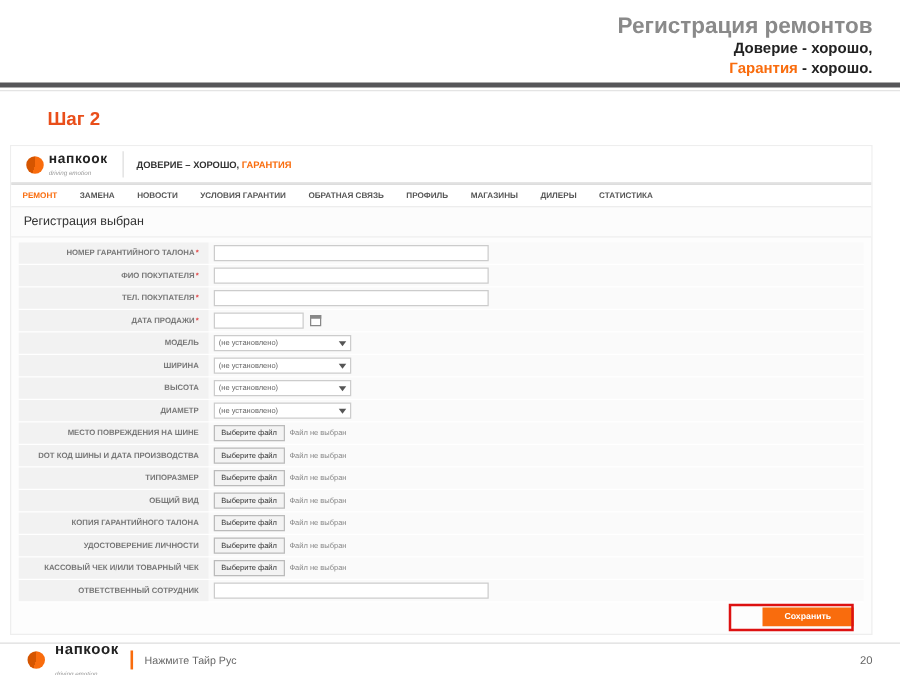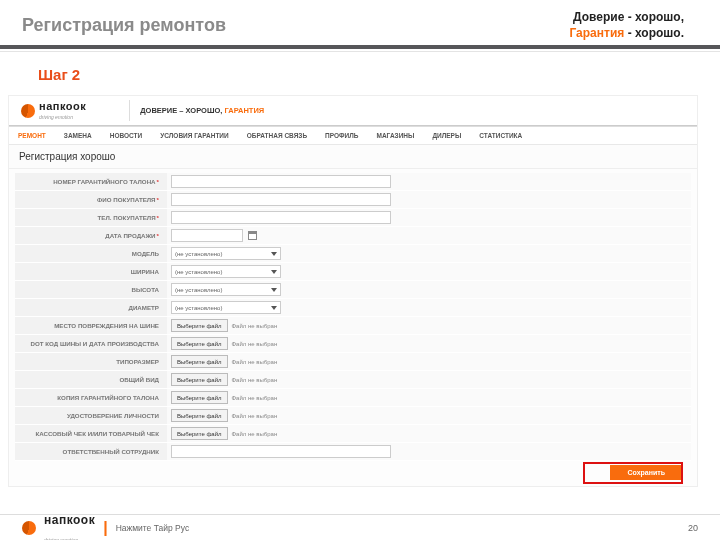--- a/index.html
+++ b/index.html
@@ -1,33 +1,33 @@
 <!DOCTYPE html>
 <html><head>
 <meta charset="utf-8">
 <style>
   * { box-sizing: border-box; margin: 0; padding: 0; }
   body { width: 720px; height: 540px; font-family: Arial, sans-serif; background: #fff; position: relative; overflow: hidden; }
-  .topzone { display: flex; justify-content: space-between; align-items: center; padding: 10px 36px 4px 22px; }
+  .topzone { display: flex; justify-content: space-between; align-items: flex-end; padding: 10px 22px 4px 22px; flex-direction: column; }
   .page-title { font-size: 18px; font-weight: bold; color: #8a8a8a; }
   .tagline { font-size: 12px; text-align: right; line-height: 1.3; color: #222; font-weight: bold; }
   .tagline .orange { color: #f96c0d; }
   .rule-dark { width: 100%; height: 4px; background: #565659; margin-bottom: 2px; }
   .rule-light { width: 100%; height: 1px; background: #e4e4e4; }
   .body-area { padding: 8px 22px 0 8px; }
   .step-heading { color: #e94e1a; font-weight: bold; font-size: 15px; margin: 6px 0 12px 30px; }
   ol.instructions { margin-left: 48px; font-size: 12px; color: #222; }
   ol.instructions li { margin-bottom: 3px; padding-left: 6px; }
   .screenshot { margin-top: 6px; border: 1px solid #eee; background: #fdfdfd; font-size: 8px; position: relative; }
   .ss-header { display: flex; align-items: center; border-bottom: 1px solid #ccc; background:#fff; }
   .ss-logo { display: flex; align-items: center; padding: 4px 12px; }
   .h-mark { width: 14px; height: 14px; border-radius: 50%; background: conic-gradient(#f96c0d 0 55%, #d55500 55% 100%); margin-right: 4px; }
   .h-text { font-weight: bold; font-size: 11px; letter-spacing: 0.5px; color: #222; }
   .h-mot { font-size: 5px; color: #999; font-style: italic; line-height: 1; }
-  .ss-slogan { border-left: 1px solid #ddd; padding: 6px 10px; font-size: 7.5px; font-weight: bold; color: #333; margin-left: 31px; }
+  .ss-slogan { border-left: 1px solid #ddd; padding: 6px 10px; font-size: 7.5px; font-weight: bold; color: #333; }
   .ss-slogan .o { color: #f96c0d; }
   .ss-nav { display: flex; gap: 0; border-top: 1px solid #ddd; border-bottom: 1px solid #e8e8e8; background: #fff; }
   .ss-nav div { padding: 5px 9px; font-size: 6.5px; font-weight: bold; color: #555; cursor: pointer; }
   .ss-nav div.active { color: #f96c0d; }
   .ss-pagetitle { padding: 6px 10px; font-size: 10px; color: #333; background: #fcfcfc; border-bottom: 1px solid #eee; }
   .form-area { padding: 4px 6px 2px 6px; }
   .form-row { display: flex; align-items: stretch; border-bottom: 1px solid #fff; }
   .form-label { width: 152px; background: #f2f2f2; font-size: 6.2px; color: #777; text-align: right; padding: 4px 8px 4px 4px; font-weight: bold; display: flex; align-items: center; justify-content: flex-end; }
   .req::after { content: "*"; color: #e04040; margin-left: 1px; }
   .form-ctrl { flex: 1; background: #fafafa; padding: 2px 4px; display: flex; align-items: center; gap: 4px; }
@@ -84,21 +84,21 @@
       <div class="active">РЕМОНТ</div>
       <div>ЗАМЕНА</div>
       <div>НОВОСТИ</div>
       <div>УСЛОВИЯ ГАРАНТИИ</div>
       <div>ОБРАТНАЯ СВЯЗЬ</div>
       <div>ПРОФИЛЬ</div>
       <div>МАГАЗИНЫ</div>
       <div>ДИЛЕРЫ</div>
       <div>СТАТИСТИКА</div>
     </div>
-    <div class="ss-pagetitle">Регистрация хорошо</div>
+    <div class="ss-pagetitle">Регистрация выбран</div>
 
     <div class="form-area">
       <div class="form-row">
           <div class="form-label req">НОМЕР ГАРАНТИЙНОГО ТАЛОНА</div>
           <div class="form-ctrl">
             <input class="txtinput" style="">
           </div>
         </div>
       <div class="form-row">
           <div class="form-label req">ФИО ПОКУПАТЕЛЯ</div>

